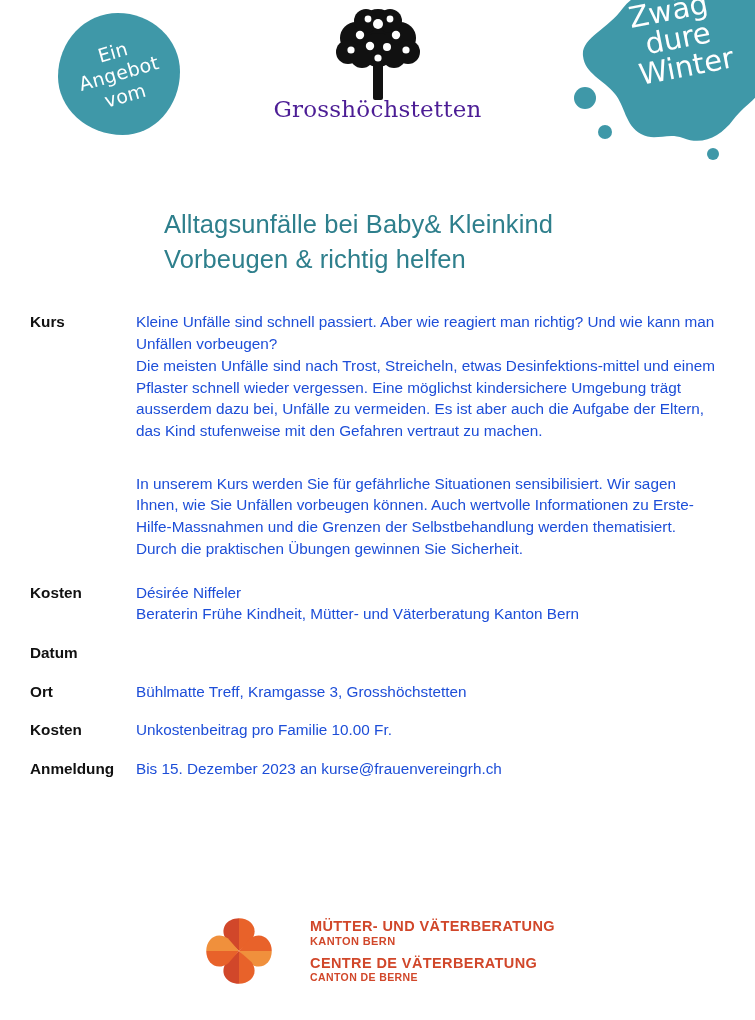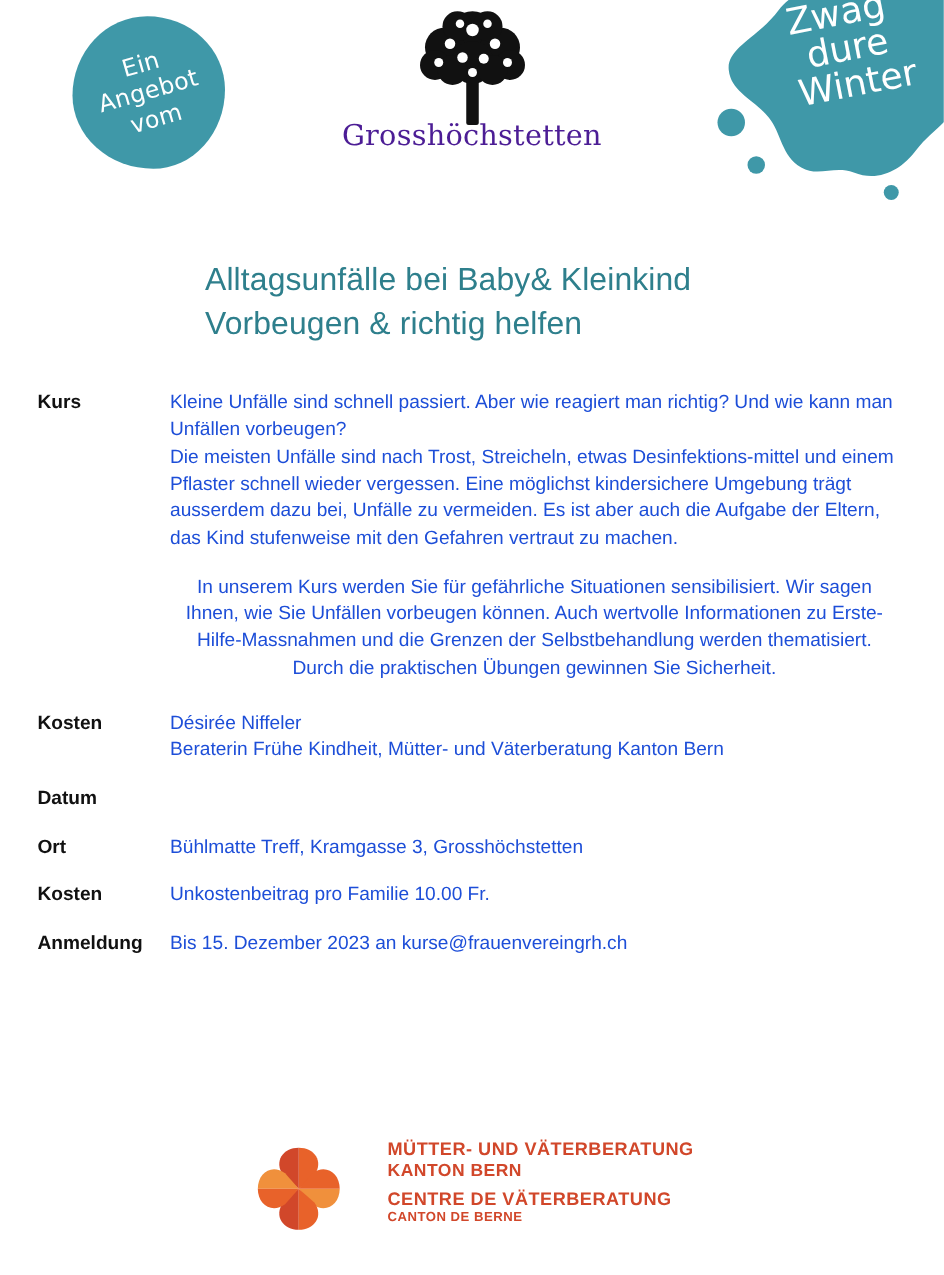--- a/index.html
+++ b/index.html
@@ -131,43 +131,43 @@
     line-height: 1.42;
     color: #111;
     padding-top: 0px;
   }
   .row-value {
     font-size: 15.3px;
     line-height: 1.42;
     color: #1d4ed8;
   }
   .row-value p { margin: 0; }
-  .row-value p.gap { margin-top: 17px; text-align: center; }
+  .row-value p.gap { margin-top: 31px; }
 
   
   .footer {
     position: absolute;
     left: 0;
     right: 0;
     bottom: 30px;
     display: flex;
     justify-content: center;
     align-items: center;
   }
-  .footer-inner { display: flex; gap: 32px; }
+  .footer-inner { display: flex; align-items: center; gap: 32px; }
   .pinwheel { width: 78px; height: 78px; flex: 0 0 78px; }
   .footer-text { line-height: 1.12; }
   .ft-l1 {
     font-size: 14.5px;
     font-weight: 700;
     letter-spacing: .4px;
     color: #d1472a;
   }
   .ft-l2 {
-    font-size: 14px;
+    font-size: 11px;
     font-weight: 700;
     letter-spacing: .4px;
     color: #d1472a;
     margin-top: 1px;
   }
   .ft-l3 {
     font-size: 14.5px;
     font-weight: 700;
     letter-spacing: .4px;
     color: #d1472a;

